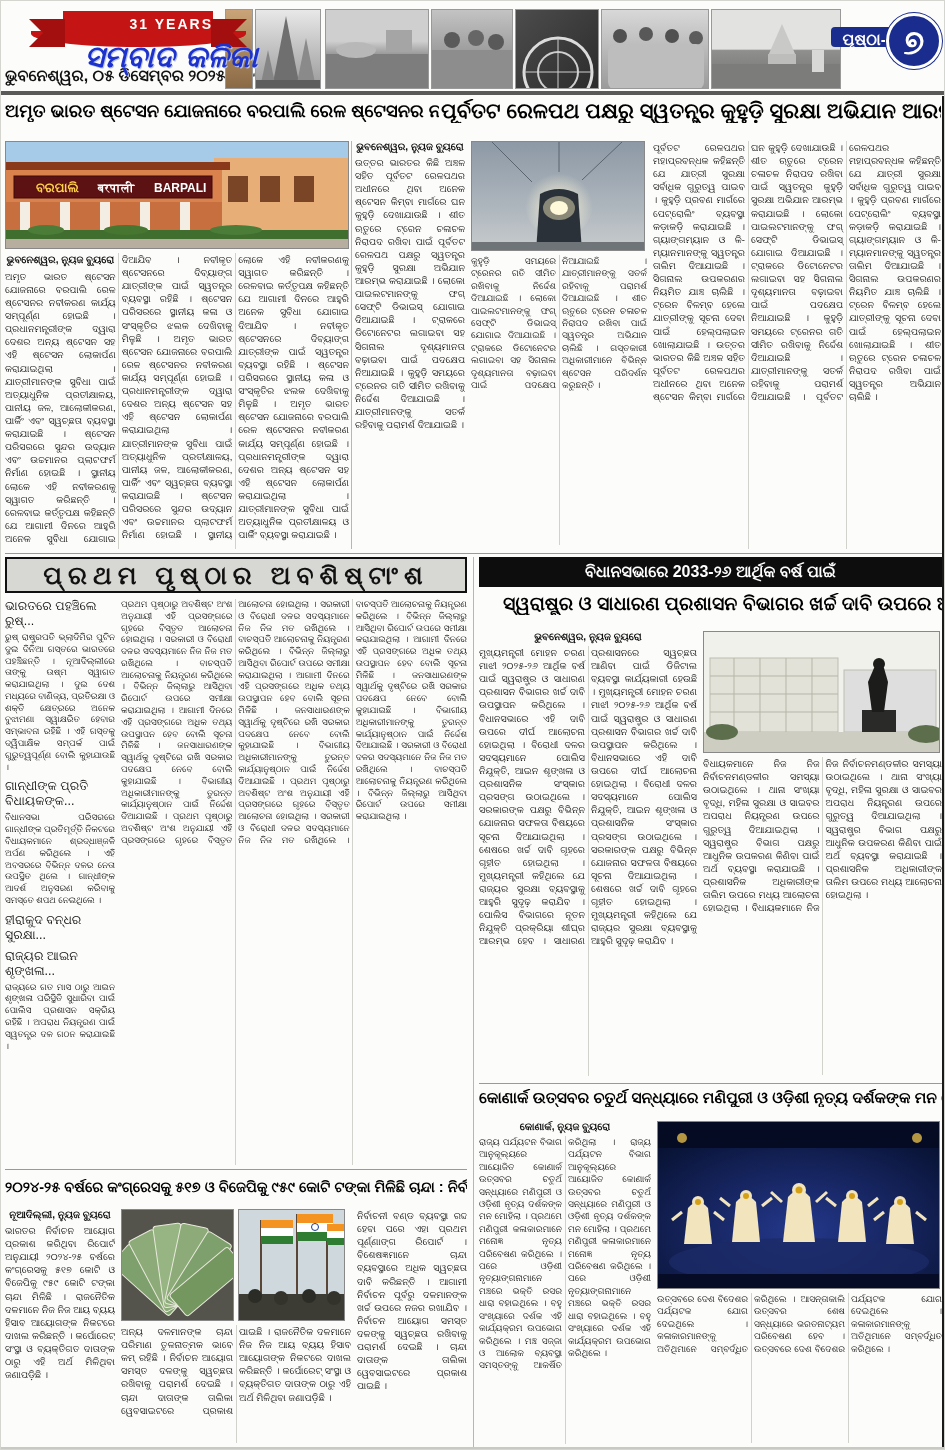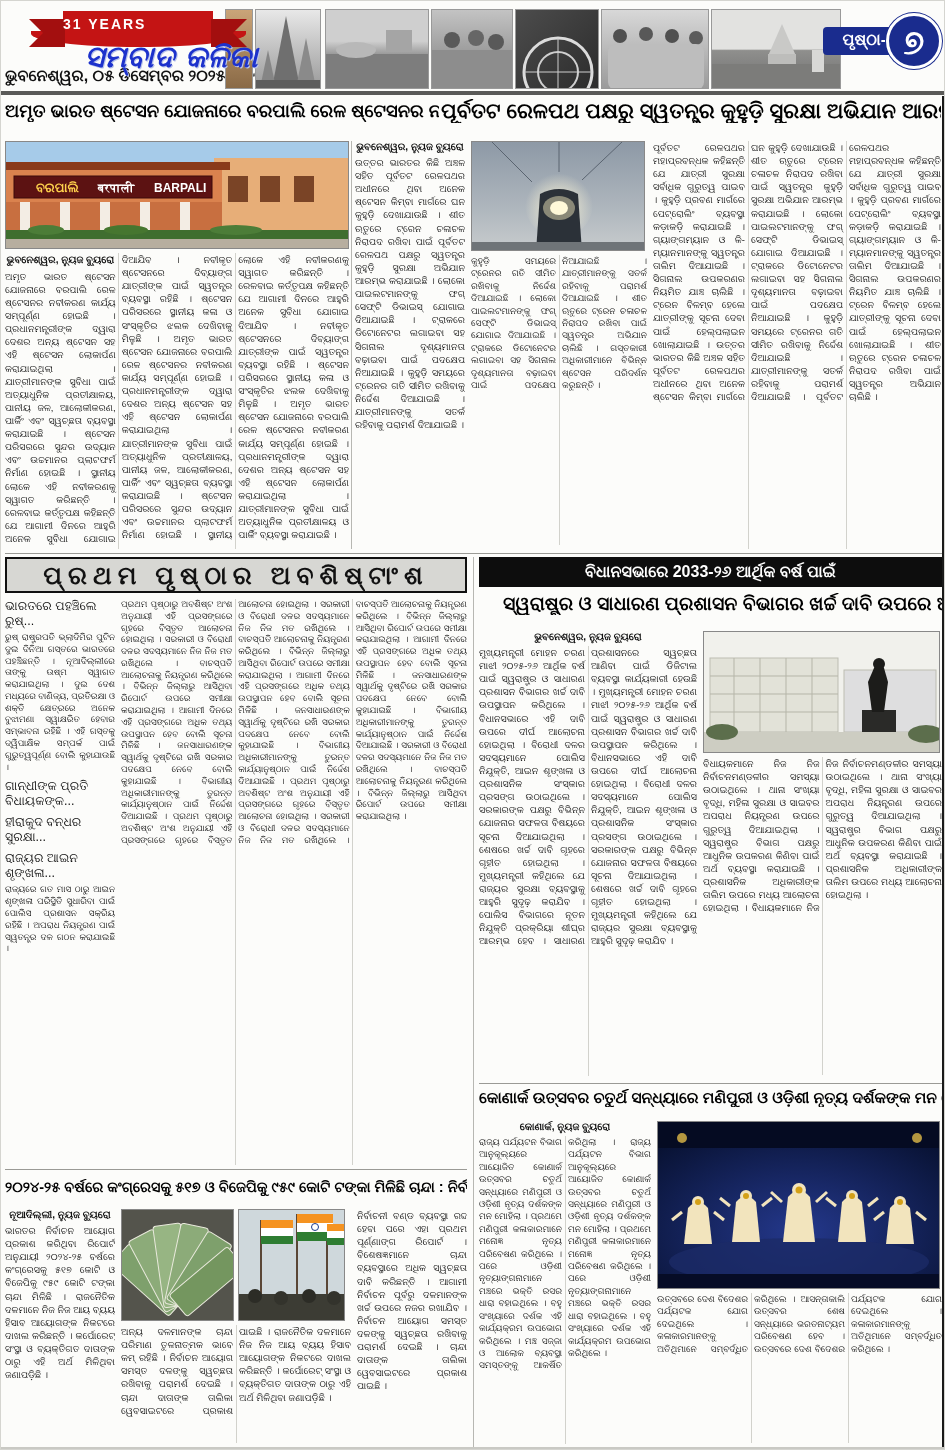--- a/index.html
+++ b/index.html
@@ -3,34 +3,34 @@
 <meta charset="utf-8">
 <style>
   html,body{margin:0;padding:0;background:#e9e9e6;}
   *{box-sizing:border-box;}
   body{font-family:"Liberation Sans","DejaVu Sans",sans-serif;}
   #page{position:relative;width:945px;height:1450px;background:#fcfcfa;margin:0 auto;
         overflow:hidden;border:1px solid #d5d5d0;color:#111;}
 
   
   .ribbon{position:absolute;left:62px;top:10px;width:150px;height:26px;background:#c41414;
-          color:#fff;font-weight:bold;font-size:14px;letter-spacing:2px;text-align:left;
+          color:#fff;font-weight:bold;font-size:14px;letter-spacing:2px;text-align:right;
           line-height:26px;z-index:3;}
   .ribbon:before,.ribbon:after{content:"";position:absolute;top:8px;border:14px solid #a30f0f;z-index:-1;}
   .ribbon:before{left:-34px;border-right-width:22px;border-left-color:transparent;}
   .ribbon:after{right:-34px;border-left-width:22px;border-right-color:transparent;}
   .ribbon-swoosh{position:absolute;left:30px;top:30px;width:215px;height:16px;z-index:2;
           background:#c41414;border-radius:0 0 60% 60%/0 0 100% 100%;}
   .logo{position:absolute;left:70px;top:38px;width:200px;text-align:center;z-index:4;
         font-family:"DejaVu Serif","Liberation Serif",serif;font-style:italic;font-weight:bold;
         font-size:30px;color:#1d32cc;text-shadow:1px 1px 0 #b9c4ea;white-space:nowrap;}
   .dateline{position:absolute;left:4px;top:66px;width:260px;font-weight:bold;font-size:16px;
         white-space:nowrap;}
   .strip{position:absolute;top:8px;height:80px;overflow:hidden;border:1px solid #999;}
-  .badge-label{position:absolute;right:44px;top:26px;height:28px;padding:0 14px 0 20px;
+  .badge-label{position:absolute;right:44px;top:26px;height:20px;padding:0 14px 0 12px;
         background:#1a2c8e;color:#fff;font-weight:bold;font-size:16px;line-height:26px;
         border-radius:4px 0 0 4px;z-index:5;}
   .badge-circle{position:absolute;right:2px;top:12px;width:56px;height:56px;border-radius:50%;
         background:#1a2c8e;border:3px solid #fff;box-shadow:0 0 0 1px #1a2c8e;color:#fff;
         font-weight:bold;font-size:34px;text-align:center;line-height:52px;z-index:6;}
   .mast-rule{position:absolute;left:0;top:90px;width:945px;height:4px;background:#5a5a58;}
 
   
   .headline{position:absolute;font-weight:bold;color:#000;white-space:nowrap;overflow:hidden;}
   .byline{font-weight:bold;font-size:10px;text-align:center;margin:0 0 3px 0;}
@@ -205,20 +205,21 @@
   <div class="vrule" style="left:472px;top:556px;height:890px;"></div>
 
   <div>
     <div class="gray-banner" style="left:4px;top:556px;width:462px;height:36px;line-height:32px;">ପ୍ରଥମ ପୃଷ୍ଠାର ଅବଶିଷ୍ଟାଂଶ</div>
 
     <div class="flexrow" style="left:4px;top:598px;width:462px;height:566px;gap:6px;">
       <div style="width:110px;height:566px;overflow:hidden;">
         <div class="subhead" style="margin-top:0;">ଭାରତରେ ପହଞ୍ଚିଲେ ରୁଷ୍...</div>
         <div class="body-text tiny">ରୁଷ୍ ରାଷ୍ଟ୍ରପତି ଭ୍ଲାଦିମିର ପୁଟିନ ଦୁଇ ଦିନିଆ ଗସ୍ତରେ ଭାରତରେ ପହଞ୍ଚିଛନ୍ତି । ନୂଆଦିଲ୍ଲୀରେ ତାଙ୍କୁ ଉଷ୍ମ ସ୍ୱାଗତ କରାଯାଇଥିଲା । ଦୁଇ ଦେଶ ମଧ୍ୟରେ ବାଣିଜ୍ୟ, ପ୍ରତିରକ୍ଷା ଓ ଶକ୍ତି କ୍ଷେତ୍ରରେ ଅନେକ ବୁଝାମଣା ସ୍ୱାକ୍ଷରିତ ହେବାର ସମ୍ଭାବନା ରହିଛି । ଏହି ଗସ୍ତକୁ ଦ୍ୱିପାକ୍ଷିକ ସମ୍ପର୍କ ପାଇଁ ଗୁରୁତ୍ୱପୂର୍ଣ୍ଣ ବୋଲି କୁହାଯାଉଛି ।</div>
         <div class="subhead">ଗାନ୍ଧୀଙ୍କ ପ୍ରତି ବିଧାୟକଙ୍କ...</div>
+        <div class="body-text tiny">ବିଧାନସଭା ପରିସରରେ ଗାନ୍ଧୀଙ୍କ ପ୍ରତିମୂର୍ତ୍ତି ନିକଟରେ ବିଧାୟକମାନେ ଶ୍ରଦ୍ଧାଞ୍ଜଳି ଅର୍ପଣ କରିଥିଲେ । ଏହି ଅବସରରେ ବିଭିନ୍ନ ଦଳର ନେତା ଉପସ୍ଥିତ ଥିଲେ । ଗାନ୍ଧୀଙ୍କ ଆଦର୍ଶ ଅନୁସରଣ କରିବାକୁ ସମସ୍ତେ ଶପଥ ନେଇଥିଲେ ।</div>
         <div class="subhead">ହୀରାକୁଦ ବନ୍ଧର ସୁରକ୍ଷା...</div>
         <div class="subhead">ରାଜ୍ୟର ଆଇନ ଶୃଙ୍ଖଳା...</div>
         <div class="body-text tiny">ରାଜ୍ୟରେ ଗତ ମାସ ଠାରୁ ଆଇନ ଶୃଙ୍ଖଳା ପରିସ୍ଥିତି ସୁଧାରିବା ପାଇଁ ପୋଲିସ ପ୍ରଶାସନ ସକ୍ରିୟ ରହିଛି । ଅପରାଧ ନିୟନ୍ତ୍ରଣ ପାଇଁ ସ୍ୱତନ୍ତ୍ର ଦଳ ଗଠନ କରାଯାଇଛି ।</div>
       </div>
       <div style="flex:1;height:566px;overflow:hidden;">
         <div class="body-text tiny cols3" style="height:566px;">ପ୍ରଥମ ପୃଷ୍ଠାରୁ ଅବଶିଷ୍ଟ ଅଂଶ ଅନୁଯାୟୀ ଏହି ପ୍ରସଙ୍ଗରେ ଗୃହରେ ବିସ୍ତୃତ ଆଲୋଚନା ହୋଇଥିଲା । ସରକାରୀ ଓ ବିରୋଧୀ ଦଳର ସଦସ୍ୟମାନେ ନିଜ ନିଜ ମତ ରଖିଥିଲେ । ବାଚସ୍ପତି ଆଲୋଚନାକୁ ନିୟନ୍ତ୍ରଣ କରିଥିଲେ । ବିଭିନ୍ନ ଜିଲ୍ଲାରୁ ଆସିଥିବା ରିପୋର୍ଟ ଉପରେ ସମୀକ୍ଷା କରାଯାଇଥିଲା । ଆଗାମୀ ଦିନରେ ଏହି ପ୍ରସଙ୍ଗରେ ଅଧିକ ତଥ୍ୟ ଉପସ୍ଥାପନ ହେବ ବୋଲି ସୂଚନା ମିଳିଛି । ଜନସାଧାରଣଙ୍କ ସ୍ୱାର୍ଥକୁ ଦୃଷ୍ଟିରେ ରଖି ସରକାର ପଦକ୍ଷେପ ନେବେ ବୋଲି କୁହାଯାଇଛି । ବିଭାଗୀୟ ଅଧିକାରୀମାନଙ୍କୁ ତୁରନ୍ତ କାର୍ଯ୍ୟାନୁଷ୍ଠାନ ପାଇଁ ନିର୍ଦ୍ଦେଶ ଦିଆଯାଇଛି । ପ୍ରଥମ ପୃଷ୍ଠାରୁ ଅବଶିଷ୍ଟ ଅଂଶ ଅନୁଯାୟୀ ଏହି ପ୍ରସଙ୍ଗରେ ଗୃହରେ ବିସ୍ତୃତ ଆଲୋଚନା ହୋଇଥିଲା । ସରକାରୀ ଓ ବିରୋଧୀ ଦଳର ସଦସ୍ୟମାନେ ନିଜ ନିଜ ମତ ରଖିଥିଲେ । ବାଚସ୍ପତି ଆଲୋଚନାକୁ ନିୟନ୍ତ୍ରଣ କରିଥିଲେ । ବିଭିନ୍ନ ଜିଲ୍ଲାରୁ ଆସିଥିବା ରିପୋର୍ଟ ଉପରେ ସମୀକ୍ଷା କରାଯାଇଥିଲା । ଆଗାମୀ ଦିନରେ ଏହି ପ୍ରସଙ୍ଗରେ ଅଧିକ ତଥ୍ୟ ଉପସ୍ଥାପନ ହେବ ବୋଲି ସୂଚନା ମିଳିଛି । ଜନସାଧାରଣଙ୍କ ସ୍ୱାର୍ଥକୁ ଦୃଷ୍ଟିରେ ରଖି ସରକାର ପଦକ୍ଷେପ ନେବେ ବୋଲି କୁହାଯାଇଛି । ବିଭାଗୀୟ ଅଧିକାରୀମାନଙ୍କୁ ତୁରନ୍ତ କାର୍ଯ୍ୟାନୁଷ୍ଠାନ ପାଇଁ ନିର୍ଦ୍ଦେଶ ଦିଆଯାଇଛି । ପ୍ରଥମ ପୃଷ୍ଠାରୁ ଅବଶିଷ୍ଟ ଅଂଶ ଅନୁଯାୟୀ ଏହି ପ୍ରସଙ୍ଗରେ ଗୃହରେ ବିସ୍ତୃତ ଆଲୋଚନା ହୋଇଥିଲା । ସରକାରୀ ଓ ବିରୋଧୀ ଦଳର ସଦସ୍ୟମାନେ ନିଜ ନିଜ ମତ ରଖିଥିଲେ । ବାଚସ୍ପତି ଆଲୋଚନାକୁ ନିୟନ୍ତ୍ରଣ କରିଥିଲେ । ବିଭିନ୍ନ ଜିଲ୍ଲାରୁ ଆସିଥିବା ରିପୋର୍ଟ ଉପରେ ସମୀକ୍ଷା କରାଯାଇଥିଲା । ଆଗାମୀ ଦିନରେ ଏହି ପ୍ରସଙ୍ଗରେ ଅଧିକ ତଥ୍ୟ ଉପସ୍ଥାପନ ହେବ ବୋଲି ସୂଚନା ମିଳିଛି । ଜନସାଧାରଣଙ୍କ ସ୍ୱାର୍ଥକୁ ଦୃଷ୍ଟିରେ ରଖି ସରକାର ପଦକ୍ଷେପ ନେବେ ବୋଲି କୁହାଯାଇଛି । ବିଭାଗୀୟ ଅଧିକାରୀମାନଙ୍କୁ ତୁରନ୍ତ କାର୍ଯ୍ୟାନୁଷ୍ଠାନ ପାଇଁ ନିର୍ଦ୍ଦେଶ ଦିଆଯାଇଛି । ସରକାରୀ ଓ ବିରୋଧୀ ଦଳର ସଦସ୍ୟମାନେ ନିଜ ନିଜ ମତ ରଖିଥିଲେ । ବାଚସ୍ପତି ଆଲୋଚନାକୁ ନିୟନ୍ତ୍ରଣ କରିଥିଲେ । ବିଭିନ୍ନ ଜିଲ୍ଲାରୁ ଆସିଥିବା ରିପୋର୍ଟ ଉପରେ ସମୀକ୍ଷା କରାଯାଇଥିଲା ।</div>
       </div>
     </div>
   </div>
 

